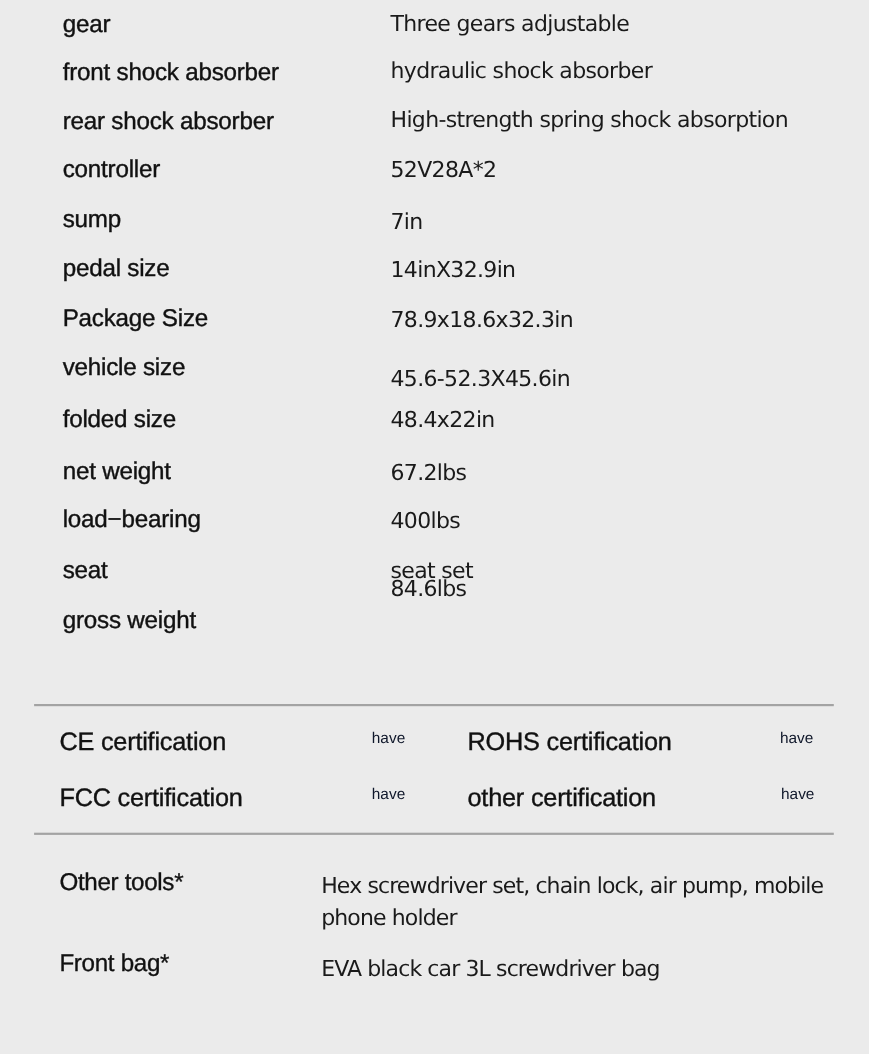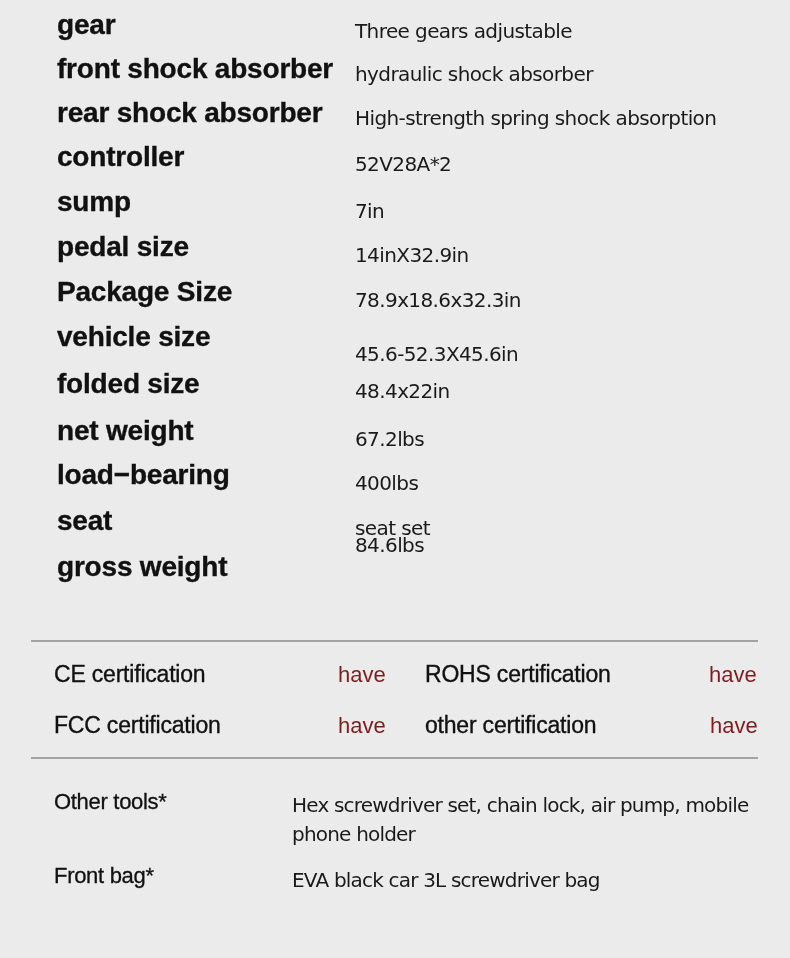--- a/index.html
+++ b/index.html
@@ -5,52 +5,51 @@
   html, body { margin: 0; padding: 0; }
   body {
     width: 790px; height: 958px; overflow: hidden;
     background: #ebebeb;
     color: #111;
     position: relative;
   }
   .spec-label {
     position: absolute; left: 57px;
     font-family: "Liberation Sans", sans-serif;
-    font-size: 28px; font-weight: 700;
+    font-size: 22px; font-weight: 400;
     letter-spacing: -0.2px;
     -webkit-text-stroke: 0.35px #111;
     white-space: nowrap;
     text-align: right;
   }
   .spec-value {
     position: absolute; left: 355px;
     font-family: "DejaVu Sans", sans-serif;
     font-size: 20px; font-weight: 400;
     letter-spacing: -0.6px;
     color: #1a1a1a;
     white-space: nowrap;
-    margin-top: 10px;
   }
   .divider {
     position: absolute; left: 31px; width: 727px; height: 2px;
     background: #a3a3a3;
   }
   .cert-label {
     position: absolute;
     font-family: "Liberation Sans", sans-serif;
     font-size: 23px;
     -webkit-text-stroke: 0.35px #111;
     letter-spacing: -0.2px;
     white-space: nowrap;
   }
   .cert-value {
     position: absolute;
     font-family: "Liberation Sans", sans-serif;
-    font-size: 22px;
-    color: #7f1d1d;
+    font-size: 14px;
+    color: #0f172a;
     white-space: nowrap;
   }
   .acc-label {
     position: absolute; left: 54px;
     font-family: "Liberation Sans", sans-serif;
     font-size: 22px;
     -webkit-text-stroke: 0.3px #111;
     letter-spacing: -0.3px;
     white-space: nowrap;
     text-align: right;

